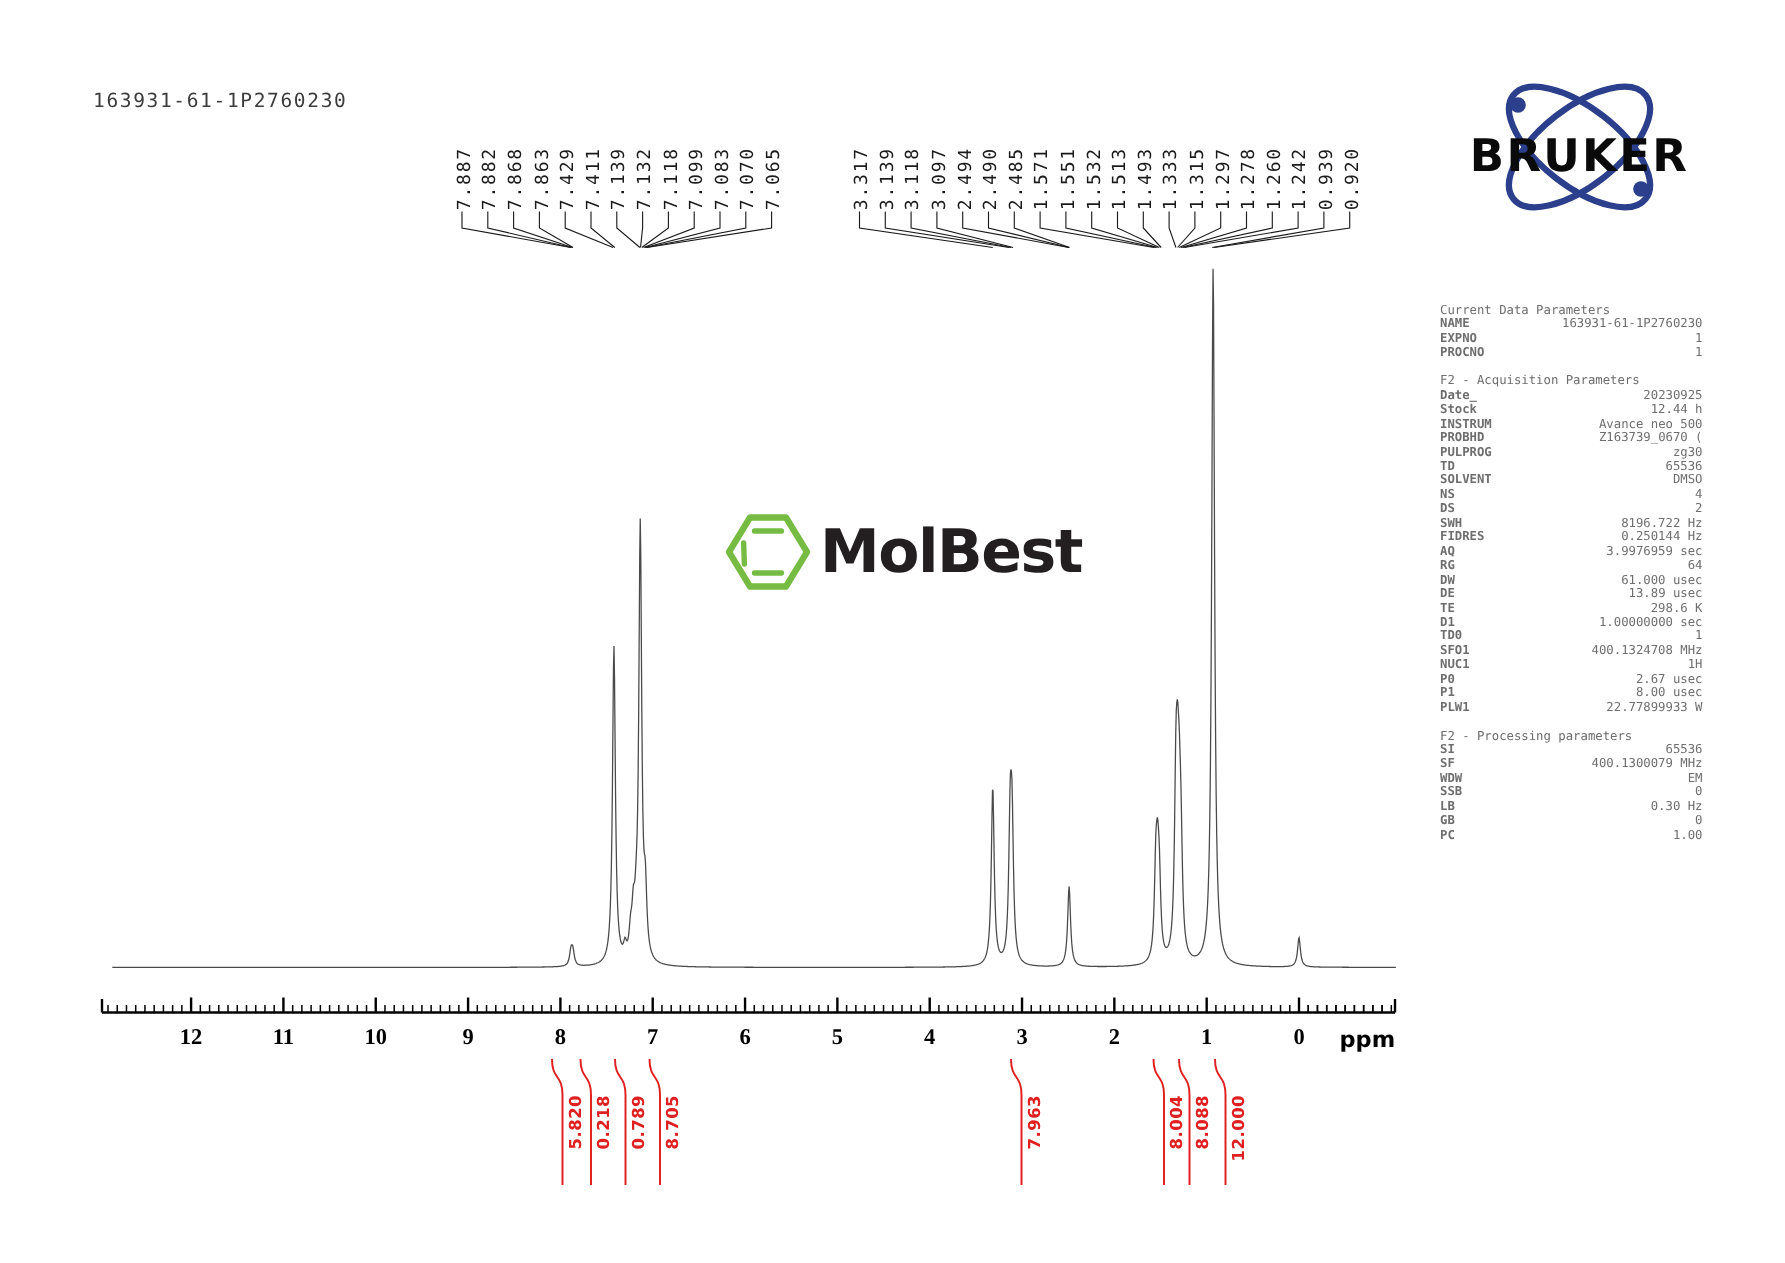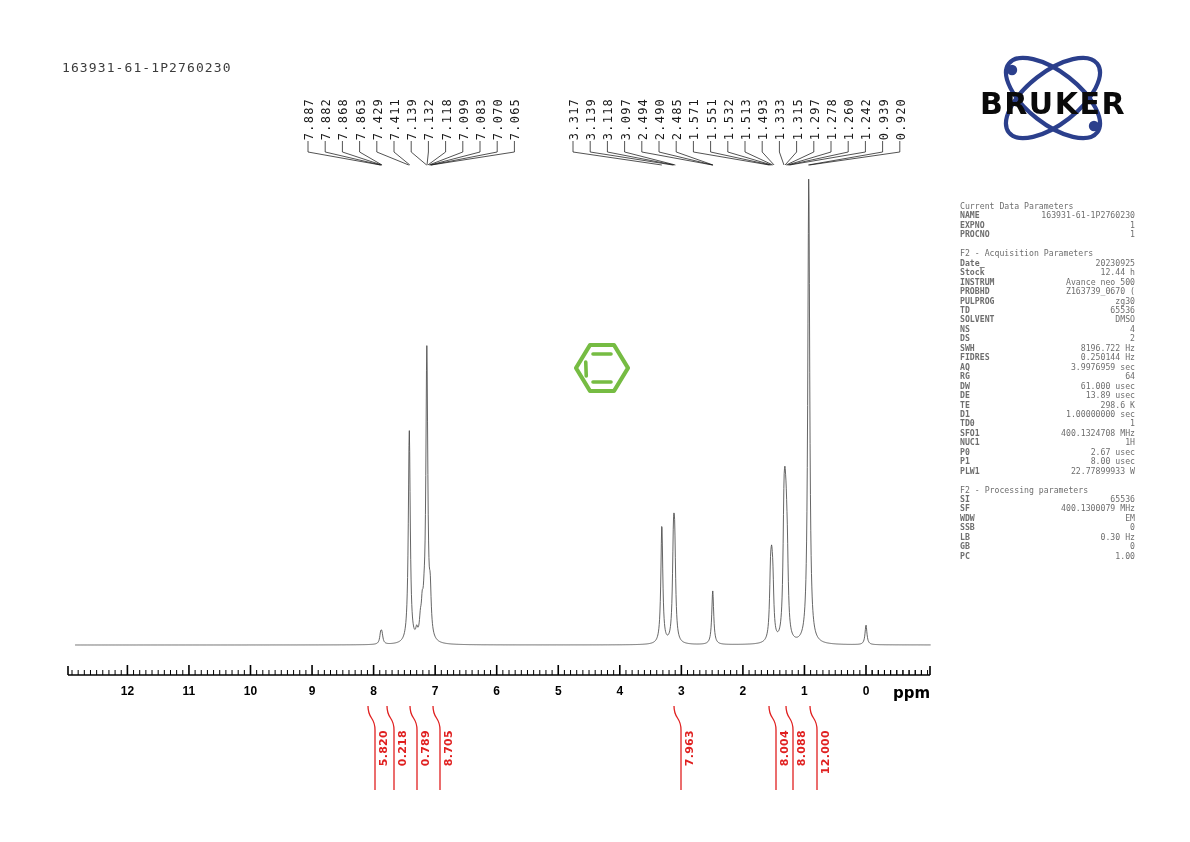--- a/index.html
+++ b/index.html
@@ -34,21 +34,21 @@
   #wm-row{display:flex;align-items:center;justify-content:center;gap:6px;}
   #wm-word{font-family:"DejaVu Sans",sans-serif;font-weight:bold;font-size:40px;
      color:#231f20;letter-spacing:-1px;line-height:1;}
   #wm-tagline{margin-top:16px;font-family:"DejaVu Sans",sans-serif;font-size:11.5px;
      color:#8d8d8d;white-space:nowrap;}
 
   
   #spectrum-area{left:0;top:0;width:1190px;height:842px;pointer-events:none;}
 
   
-  .axis-label{font-family:Liberation Sans, sans-serif;font-weight:bold;font-size:12px;
+  .axis-label{font-family:Liberation Serif, serif;font-weight:bold;font-size:15px;
      color:#000;position:absolute;top:684px;transform:translateX(-50%);}
   #ppm-unit{font-family:"DejaVu Sans",sans-serif;font-weight:bold;font-size:15px;
      color:#000;position:absolute;top:684px;left:893px;}
 
   
   .integ-val{position:absolute;font-family:"DejaVu Sans",sans-serif;font-weight:bold;
      font-size:11px;color:#e02020;writing-mode:vertical-rl;transform:rotate(180deg);
      letter-spacing:0.3px;white-space:nowrap;}
 </style>
 </head>
@@ -320,20 +320,21 @@
 </div>
 
 <div class="abs" id="watermark">
   <div id="wm-row">
     <svg width="58" height="52" viewBox="0 0 58 52">
       <polygon points="17,3 41,3 55,26 41,49 17,49 3,26" fill="none" stroke="#76bc43" stroke-width="4.2" stroke-linejoin="round"></polygon>
       <line x1="20" y1="12" x2="38" y2="12" stroke="#76bc43" stroke-width="3.6" stroke-linecap="round"></line>
       <line x1="13" y1="20" x2="13" y2="34" stroke="#76bc43" stroke-width="3.6" stroke-linecap="round" transform="rotate(-2 13 27)"></line>
       <line x1="20" y1="40" x2="38" y2="40" stroke="#76bc43" stroke-width="3.6" stroke-linecap="round"></line>
     </svg>
+    <span id="wm-word">MolBest</span>
   </div>
 </div>
 
 <svg class="abs" id="spectrum-area" width="1190" height="842" viewBox="0 0 1190 842">
     <path d="M 75.08 645 L 75.08 644.99 L 75.43 644.99 L 75.78 644.99 L 76.13 644.99 L 76.48 644.99 L 76.83 644.99 L 77.18 644.99 L 77.53 644.99 L 77.88 644.99 L 78.23 644.99 L 78.58 644.99 L 78.93 644.99 L 79.28 644.99 L 79.63 644.99 L 79.98 644.99 L 80.33 644.99 L 80.68 644.99 L 81.03 644.99 L 81.38 644.99 L 81.73 644.99 L 82.08 644.99 L 82.43 644.99 L 82.78 644.99 L 83.13 644.99 L 83.48 644.99 L 83.83 644.99 L 84.18 644.99 L 84.53 644.99 L 84.88 644.99 L 85.23 644.99 L 85.58 644.99 L 85.93 644.99 L 86.28 644.99 L 86.63 644.99 L 86.98 644.99 L 87.33 644.99 L 87.68 644.99 L 88.03 644.99 L 88.38 644.99 L 88.73 644.99 L 89.08 644.99 L 89.43 644.99 L 89.78 644.99 L 90.13 644.99 L 90.48 644.99 L 90.83 644.99 L 91.18 644.99 L 91.53 644.99 L 91.88 644.99 L 92.23 644.99 L 92.58 644.99 L 92.93 644.99 L 93.28 644.99 L 93.63 644.99 L 93.98 644.99 L 94.33 644.99 L 94.68 644.99 L 95.03 644.99 L 95.38 644.99 L 95.73 644.99 L 96.08 644.99 L 96.43 644.99 L 96.78 644.99 L 97.13 644.99 L 97.48 644.99 L 97.83 644.99 L 98.18 644.99 L 98.53 644.99 L 98.88 644.99 L 99.23 644.99 L 99.58 644.99 L 99.93 644.99 L 100.28 644.99 L 100.63 644.99 L 100.98 644.99 L 101.33 644.99 L 101.68 644.99 L 102.03 644.99 L 102.38 644.99 L 102.73 644.99 L 103.08 644.99 L 103.43 644.99 L 103.78 644.99 L 104.13 644.99 L 104.48 644.99 L 104.83 644.99 L 105.18 644.99 L 105.53 644.99 L 105.88 644.99 L 106.23 644.99 L 106.58 644.99 L 106.93 644.99 L 107.28 644.99 L 107.63 644.99 L 107.98 644.99 L 108.33 644.99 L 108.68 644.99 L 109.03 644.99 L 109.38 644.99 L 109.73 644.99 L 110.08 644.99 L 110.43 644.99 L 110.78 644.99 L 111.13 644.99 L 111.48 644.99 L 111.83 644.99 L 112.18 644.99 L 112.53 644.99 L 112.88 644.99 L 113.23 644.99 L 113.58 644.99 L 113.93 644.99 L 114.28 644.99 L 114.63 644.99 L 114.98 644.99 L 115.33 644.99 L 115.68 644.99 L 116.03 644.99 L 116.38 644.99 L 116.73 644.99 L 117.08 644.99 L 117.43 644.99 L 117.78 644.99 L 118.13 644.99 L 118.48 644.99 L 118.83 644.99 L 119.18 644.99 L 119.53 644.99 L 119.88 644.99 L 120.23 644.99 L 120.58 644.99 L 120.93 644.99 L 121.28 644.99 L 121.63 644.99 L 121.98 644.99 L 122.33 644.99 L 122.68 644.99 L 123.03 644.99 L 123.38 644.99 L 123.73 644.99 L 124.08 644.99 L 124.43 644.99 L 124.78 644.99 L 125.13 644.99 L 125.48 644.99 L 125.83 644.99 L 126.18 644.99 L 126.53 644.99 L 126.88 644.99 L 127.23 644.99 L 127.58 644.99 L 127.93 644.99 L 128.28 644.99 L 128.63 644.99 L 128.98 644.99 L 129.33 644.99 L 129.68 644.99 L 130.03 644.99 L 130.38 644.99 L 130.73 644.99 L 131.08 644.99 L 131.43 644.99 L 131.78 644.99 L 132.13 644.99 L 132.48 644.99 L 132.83 644.99 L 133.18 644.99 L 133.53 644.99 L 133.88 644.99 L 134.23 644.99 L 134.58 644.99 L 134.93 644.99 L 135.28 644.99 L 135.63 644.99 L 135.98 644.99 L 136.33 644.99 L 136.68 644.99 L 137.03 644.99 L 137.38 644.99 L 137.73 644.99 L 138.08 644.99 L 138.43 644.98 L 138.78 644.98 L 139.13 644.98 L 139.48 644.98 L 139.83 644.98 L 140.18 644.98 L 140.53 644.98 L 140.88 644.98 L 141.23 644.98 L 141.58 644.98 L 141.93 644.98 L 142.28 644.98 L 142.63 644.98 L 142.98 644.98 L 143.33 644.98 L 143.68 644.98 L 144.03 644.98 L 144.38 644.98 L 144.73 644.98 L 145.08 644.98 L 145.43 644.98 L 145.78 644.98 L 146.13 644.98 L 146.48 644.98 L 146.83 644.98 L 147.18 644.98 L 147.53 644.98 L 147.88 644.98 L 148.23 644.98 L 148.58 644.98 L 148.93 644.98 L 149.28 644.98 L 149.63 644.98 L 149.98 644.98 L 150.33 644.98 L 150.68 644.98 L 151.03 644.98 L 151.38 644.98 L 151.73 644.98 L 152.08 644.98 L 152.43 644.98 L 152.78 644.98 L 153.13 644.98 L 153.48 644.98 L 153.83 644.98 L 154.18 644.98 L 154.53 644.98 L 154.88 644.98 L 155.23 644.98 L 155.58 644.98 L 155.93 644.98 L 156.28 644.98 L 156.63 644.98 L 156.98 644.98 L 157.33 644.98 L 157.68 644.98 L 158.03 644.98 L 158.38 644.98 L 158.73 644.98 L 159.08 644.98 L 159.43 644.98 L 159.78 644.98 L 160.13 644.98 L 160.48 644.98 L 160.83 644.98 L 161.18 644.98 L 161.53 644.98 L 161.88 644.98 L 162.23 644.98 L 162.58 644.98 L 162.93 644.98 L 163.28 644.98 L 163.63 644.98 L 163.98 644.98 L 164.33 644.98 L 164.68 644.98 L 165.03 644.98 L 165.38 644.98 L 165.73 644.98 L 166.08 644.98 L 166.43 644.98 L 166.78 644.98 L 167.13 644.98 L 167.48 644.98 L 167.83 644.98 L 168.18 644.98 L 168.53 644.98 L 168.88 644.98 L 169.23 644.98 L 169.58 644.98 L 169.93 644.98 L 170.28 644.98 L 170.63 644.98 L 170.98 644.98 L 171.33 644.98 L 171.68 644.98 L 172.03 644.98 L 172.38 644.98 L 172.73 644.98 L 173.08 644.98 L 173.43 644.98 L 173.78 644.98 L 174.13 644.98 L 174.48 644.98 L 174.83 644.98 L 175.18 644.98 L 175.53 644.98 L 175.88 644.98 L 176.23 644.98 L 176.58 644.98 L 176.93 644.98 L 177.28 644.98 L 177.63 644.98 L 177.98 644.98 L 178.33 644.98 L 178.68 644.98 L 179.03 644.98 L 179.38 644.98 L 179.73 644.98 L 180.08 644.98 L 180.43 644.98 L 180.78 644.98 L 181.13 644.98 L 181.48 644.98 L 181.83 644.98 L 182.18 644.98 L 182.53 644.98 L 182.88 644.98 L 183.23 644.98 L 183.58 644.98 L 183.93 644.98 L 184.28 644.98 L 184.63 644.98 L 184.98 644.98 L 185.33 644.98 L 185.68 644.98 L 186.03 644.98 L 186.38 644.98 L 186.73 644.98 L 187.08 644.98 L 187.43 644.98 L 187.78 644.98 L 188.13 644.98 L 188.48 644.98 L 188.83 644.98 L 189.18 644.98 L 189.53 644.98 L 189.88 644.98 L 190.23 644.98 L 190.58 644.98 L 190.93 644.98 L 191.28 644.98 L 191.63 644.98 L 191.98 644.98 L 192.33 644.98 L 192.68 644.98 L 193.03 644.98 L 193.38 644.98 L 193.73 644.98 L 194.08 644.98 L 194.43 644.98 L 194.78 644.98 L 195.13 644.98 L 195.48 644.98 L 195.83 644.98 L 196.18 644.98 L 196.53 644.98 L 196.88 644.98 L 197.23 644.98 L 197.58 644.98 L 197.93 644.98 L 198.28 644.98 L 198.63 644.98 L 198.98 644.98 L 199.33 644.98 L 199.68 644.98 L 200.03 644.98 L 200.38 644.98 L 200.73 644.98 L 201.08 644.98 L 201.43 644.98 L 201.78 644.98 L 202.13 644.98 L 202.48 644.98 L 202.83 644.98 L 203.18 644.98 L 203.53 644.98 L 203.88 644.98 L 204.23 644.98 L 204.58 644.98 L 204.93 644.98 L 205.28 644.98 L 205.63 644.98 L 205.98 644.98 L 206.33 644.98 L 206.68 644.98 L 207.03 644.98 L 207.38 644.98 L 207.73 644.98 L 208.08 644.98 L 208.43 644.98 L 208.78 644.98 L 209.13 644.98 L 209.48 644.98 L 209.83 644.98 L 210.18 644.98 L 210.53 644.98 L 210.88 644.97 L 211.23 644.97 L 211.58 644.97 L 211.93 644.97 L 212.28 644.97 L 212.63 644.97 L 212.98 644.97 L 213.33 644.97 L 213.68 644.97 L 214.03 644.97 L 214.38 644.97 L 214.73 644.97 L 215.08 644.97 L 215.43 644.97 L 215.78 644.97 L 216.13 644.97 L 216.48 644.97 L 216.83 644.97 L 217.18 644.97 L 217.53 644.97 L 217.88 644.97 L 218.23 644.97 L 218.58 644.97 L 218.93 644.97 L 219.28 644.97 L 219.63 644.97 L 219.98 644.97 L 220.33 644.97 L 220.68 644.97 L 221.03 644.97 L 221.38 644.97 L 221.73 644.97 L 222.08 644.97 L 222.43 644.97 L 222.78 644.97 L 223.13 644.97 L 223.48 644.97 L 223.83 644.97 L 224.18 644.97 L 224.53 644.97 L 224.88 644.97 L 225.23 644.97 L 225.58 644.97 L 225.93 644.97 L 226.28 644.97 L 226.63 644.97 L 226.98 644.97 L 227.33 644.97 L 227.68 644.97 L 228.03 644.97 L 228.38 644.97 L 228.73 644.97 L 229.08 644.97 L 229.43 644.97 L 229.78 644.97 L 230.13 644.97 L 230.48 644.97 L 230.83 644.97 L 231.18 644.97 L 231.53 644.97 L 231.88 644.97 L 232.23 644.97 L 232.58 644.97 L 232.93 644.97 L 233.28 644.97 L 233.63 644.97 L 233.98 644.97 L 234.33 644.97 L 234.68 644.97 L 235.03 644.97 L 235.38 644.97 L 235.73 644.97 L 236.08 644.97 L 236.43 644.97 L 236.78 644.97 L 237.13 644.97 L 237.48 644.97 L 237.83 644.97 L 238.18 644.97 L 238.53 644.97 L 238.88 644.97 L 239.23 644.97 L 239.58 644.97 L 239.93 644.97 L 240.28 644.97 L 240.63 644.97 L 240.98 644.97 L 241.33 644.97 L 241.68 644.97 L 242.03 644.97 L 242.38 644.97 L 242.73 644.97 L 243.08 644.97 L 243.43 644.97 L 243.78 644.97 L 244.13 644.97 L 244.48 644.97 L 244.83 644.97 L 245.18 644.97 L 245.53 644.97 L 245.88 644.97 L 246.23 644.97 L 246.58 644.97 L 246.93 644.97 L 247.28 644.96 L 247.63 644.96 L 247.98 644.96 L 248.33 644.96 L 248.68 644.96 L 249.03 644.96 L 249.38 644.96 L 249.73 644.96 L 250.08 644.96 L 250.43 644.96 L 250.78 644.96 L 251.13 644.96 L 251.48 644.96 L 251.83 644.96 L 252.18 644.96 L 252.53 644.96 L 252.88 644.96 L 253.23 644.96 L 253.58 644.96 L 253.93 644.96 L 254.28 644.96 L 254.63 644.96 L 254.98 644.96 L 255.33 644.96 L 255.68 644.96 L 256.03 644.96 L 256.38 644.96 L 256.73 644.96 L 257.08 644.96 L 257.43 644.96 L 257.78 644.96 L 258.13 644.96 L 258.48 644.96 L 258.83 644.96 L 259.18 644.96 L 259.53 644.96 L 259.88 644.96 L 260.23 644.96 L 260.58 644.96 L 260.93 644.96 L 261.28 644.96 L 261.63 644.96 L 261.98 644.96 L 262.33 644.96 L 262.68 644.96 L 263.03 644.96 L 263.38 644.96 L 263.73 644.96 L 264.08 644.96 L 264.43 644.96 L 264.78 644.96 L 265.13 644.96 L 265.48 644.96 L 265.83 644.96 L 266.18 644.96 L 266.53 644.96 L 266.88 644.96 L 267.23 644.96 L 267.58 644.96 L 267.93 644.96 L 268.28 644.96 L 268.63 644.96 L 268.98 644.96 L 269.33 644.96 L 269.68 644.95 L 270.03 644.95 L 270.38 644.95 L 270.73 644.95 L 271.08 644.95 L 271.43 644.95 L 271.78 644.95 L 272.13 644.95 L 272.48 644.95 L 272.83 644.95 L 273.18 644.95 L 273.53 644.95 L 273.88 644.95 L 274.23 644.95 L 274.58 644.95 L 274.93 644.95 L 275.28 644.95 L 275.63 644.95 L 275.98 644.95 L 276.33 644.95 L 276.68 644.95 L 277.03 644.95 L 277.38 644.95 L 277.73 644.95 L 278.08 644.95 L 278.43 644.95 L 278.78 644.95 L 279.13 644.95 L 279.48 644.95 L 279.83 644.95 L 280.18 644.95 L 280.53 644.95 L 280.88 644.95 L 281.23 644.95 L 281.58 644.95 L 281.93 644.95 L 282.28 644.95 L 282.63 644.95 L 282.98 644.95 L 283.33 644.95 L 283.68 644.95 L 284.03 644.95 L 284.38 644.95 L 284.73 644.95 L 285.08 644.95 L 285.43 644.94 L 285.78 644.94 L 286.13 644.94 L 286.48 644.94 L 286.83 644.94 L 287.18 644.94 L 287.53 644.94 L 287.88 644.94 L 288.23 644.94 L 288.58 644.94 L 288.93 644.94 L 289.28 644.94 L 289.63 644.94 L 289.98 644.94 L 290.33 644.94 L 290.68 644.94 L 291.03 644.94 L 291.38 644.94 L 291.73 644.94 L 292.08 644.94 L 292.43 644.94 L 292.78 644.94 L 293.13 644.94 L 293.48 644.94 L 293.83 644.94 L 294.18 644.94 L 294.53 644.94 L 294.88 644.94 L 295.23 644.94 L 295.58 644.94 L 295.93 644.94 L 296.28 644.94 L 296.63 644.94 L 296.98 644.93 L 297.33 644.93 L 297.68 644.93 L 298.03 644.93 L 298.38 644.93 L 298.73 644.93 L 299.08 644.93 L 299.43 644.93 L 299.78 644.93 L 300.13 644.93 L 300.48 644.93 L 300.83 644.93 L 301.18 644.93 L 301.53 644.93 L 301.88 644.93 L 302.23 644.93 L 302.58 644.93 L 302.93 644.93 L 303.28 644.93 L 303.63 644.93 L 303.98 644.93 L 304.33 644.93 L 304.68 644.93 L 305.03 644.93 L 305.38 644.93 L 305.73 644.92 L 306.08 644.92 L 306.43 644.92 L 306.78 644.92 L 307.13 644.92 L 307.48 644.92 L 307.83 644.92 L 308.18 644.92 L 308.53 644.92 L 308.88 644.92 L 309.23 644.92 L 309.58 644.92 L 309.93 644.92 L 310.28 644.92 L 310.63 644.92 L 310.98 644.92 L 311.33 644.92 L 311.68 644.92 L 312.03 644.92 L 312.38 644.92 L 312.73 644.92 L 313.08 644.91 L 313.43 644.91 L 313.78 644.91 L 314.13 644.91 L 314.48 644.91 L 314.83 644.91 L 315.18 644.91 L 315.53 644.91 L 315.88 644.91 L 316.23 644.91 L 316.58 644.91 L 316.93 644.91 L 317.28 644.91 L 317.63 644.91 L 317.98 644.91 L 318.33 644.91 L 318.68 644.91 L 319.03 644.90 L 319.38 644.90 L 319.73 644.90 L 320.08 644.90 L 320.43 644.90 L 320.78 644.90 L 321.13 644.90 L 321.48 644.90 L 321.83 644.90 L 322.18 644.90 L 322.53 644.90 L 322.88 644.90 L 323.23 644.90 L 323.58 644.90 L 323.93 644.89 L 324.28 644.89 L 324.63 644.89 L 324.98 644.89 L 325.33 644.89 L 325.68 644.89 L 326.03 644.89 L 326.38 644.89 L 326.73 644.89 L 327.08 644.89 L 327.43 644.89 L 327.78 644.89 L 328.13 644.88 L 328.48 644.88 L 328.83 644.88 L 329.18 644.88 L 329.53 644.88 L 329.88 644.88 L 330.23 644.88 L 330.58 644.88 L 330.93 644.88 L 331.28 644.88 L 331.63 644.88 L 331.98 644.87 L 332.33 644.87 L 332.68 644.87 L 333.03 644.87 L 333.38 644.87 L 333.73 644.87 L 334.08 644.87 L 334.43 644.87 L 334.78 644.87 L 335.13 644.86 L 335.48 644.86 L 335.83 644.86 L 336.18 644.86 L 336.53 644.86 L 336.88 644.86 L 337.23 644.86 L 337.58 644.86 L 337.93 644.85 L 338.28 644.85 L 338.63 644.85 L 338.98 644.85 L 339.33 644.85 L 339.68 644.85 L 340.03 644.85 L 340.38 644.84 L 340.73 644.84 L 341.08 644.84 L 341.43 644.84 L 341.78 644.84 L 342.13 644.84 L 342.48 644.84 L 342.83 644.83 L 343.18 644.83 L 343.53 644.83 L 343.88 644.83 L 344.23 644.83 L 344.58 644.83 L 344.93 644.82 L 345.28 644.82 L 345.63 644.82 L 345.98 644.82 L 346.33 644.82 L 346.68 644.81 L 347.03 644.81 L 347.38 644.81 L 347.73 644.81 L 348.08 644.81 L 348.43 644.80 L 348.78 644.80 L 349.13 644.80 L 349.48 644.80 L 349.83 644.80 L 350.18 644.79 L 350.53 644.79 L 350.88 644.79 L 351.23 644.79 L 351.58 644.78 L 351.93 644.78 L 352.28 644.78 L 352.63 644.77 L 352.98 644.77 L 353.33 644.77 L 353.68 644.77 L 354.03 644.76 L 354.38 644.76 L 354.73 644.76 L 355.08 644.75 L 355.43 644.75 L 355.78 644.75 L 356.13 644.74 L 356.48 644.74 L 356.83 644.74 L 357.18 644.73 L 357.53 644.73 L 357.88 644.73 L 358.23 644.72 L 358.58 644.72 L 358.93 644.71 L 359.28 644.71 L 359.63 644.70 L 359.98 644.70 L 360.33 644.69 L 360.68 644.69 L 361.03 644.68 L 361.38 644.68 L 361.73 644.67 L 362.08 644.67 L 362.43 644.66 L 362.78 644.66 L 363.13 644.65 L 363.48 644.64 L 363.83 644.64 L 364.18 644.63 L 364.53 644.62 L 364.88 644.61 L 365.23 644.61 L 365.58 644.60 L 365.93 644.59 L 366.28 644.58 L 366.63 644.57 L 366.98 644.56 L 367.33 644.55 L 367.68 644.54 L 368.03 644.53 L 368.38 644.52 L 368.73 644.50 L 369.08 644.49 L 369.43 644.47 L 369.78 644.46 L 370.13 644.44 L 370.48 644.42 L 370.83 644.40 L 371.18 644.38 L 371.53 644.36 L 371.88 644.33 L 372.23 644.30 L 372.58 644.27 L 372.93 644.24 L 373.28 644.20 L 373.63 644.16 L 373.98 644.11 L 374.33 644.06 L 374.68 643.99 L 375.03 643.92 L 375.38 643.84 L 375.73 643.74 L 376.08 643.62 L 376.43 643.48 L 376.78 643.31 L 377.13 643.10 L 377.48 642.83 L 377.83 642.48 L 378.18 642.02 L 378.53 641.40 L 378.88 640.55 L 379.23 639.36 L 379.58 637.70 L 379.93 635.48 L 380.28 632.94 L 380.63 630.88 L 380.98 629.99 L 381.33 629.85 L 381.68 630.06 L 382.03 631.19 L 382.38 633.42 L 382.73 635.91 L 383.08 637.98 L 383.43 639.50 L 383.78 640.58 L 384.13 641.34 L 384.48 641.89 L 384.83 642.29 L 385.18 642.59 L 385.53 642.82 L 385.88 642.99 L 386.23 643.13 L 386.58 643.23 L 386.93 643.31 L 387.28 643.38 L 387.63 643.42 L 387.98 643.46 L 388.33 643.48 L 388.68 643.50 L 389.03 643.51 L 389.38 643.51 L 389.73 643.51 L 390.08 643.50 L 390.43 643.49 L 390.78 643.47 L 391.13 643.45 L 391.48 643.43 L 391.83 643.40 L 392.18 643.36 L 392.53 643.33 L 392.88 643.29 L 393.23 643.24 L 393.58 643.19 L 393.93 643.14 L 394.28 643.08 L 394.63 643.01 L 394.98 642.94 L 395.33 642.87 L 395.68 642.79 L 396.03 642.70 L 396.38 642.60 L 396.73 642.50 L 397.08 642.39 L 397.43 642.27 L 397.78 642.13 L 398.13 641.99 L 398.48 641.83 L 398.83 641.65 L 399.18 641.46 L 399.53 641.25 L 399.88 641.01 L 400.23 640.75 L 400.58 640.46 L 400.93 640.13 L 401.28 639.77 L 401.63 639.35 L 401.98 638.88 L 402.33 638.34 L 402.68 637.72 L 403.03 636.99 L 403.38 636.15 L 403.73 635.15 L 404.08 633.97 L 404.43 632.54 L 404.78 630.80 L 405.13 628.66 L 405.48 625.97 L 405.83 622.54 L 406.18 618.09 L 406.53 612.20 L 406.88 604.21 L 407.23 593.14 L 407.58 577.49 L 407.93 555.15 L 408.28 523.89 L 408.63 484.04 L 408.98 445.48 L 409.33 430.61 L 409.68 451.59 L 410.03 491.66 L 410.38 530.02 L 410.73 559.24 L 411.08 579.90 L 411.43 594.30 L 411.78 604.44 L 412.13 611.70 L 412.48 616.99 L 412.83 620.90 L 413.18 623.81 L 413.53 625.97 L 413.88 627.54 L 414.23 628.62 L 414.58 629.27 L 414.93 629.48 L 415.28 629.22 L 415.63 628.42 L 415.98 627.09 L 416.33 625.59 L 416.68 624.76 L 417.03 625.17 L 417.38 626.24 L 417.73 627.07 L 418.08 627.23 L 418.43 626.64 L 418.78 625.24 L 419.13 622.89 L 419.48 619.47 L 419.83 615.10 L 420.18 610.69 L 420.53 607.63 L 420.88 605.76 L 421.23 603.20 L 421.58 598.78 L 421.93 593.42 L 422.28 589.76 L 422.63 588.91 L 422.98 588.41 L 423.33 585.63 L 423.68 580.08 L 424.03 573.17 L 424.38 565.87 L 424.73 556.09 L 425.08 540.10 L 425.43 514.32 L 425.78 475.65 L 426.13 423.98 L 426.48 370.84 L 426.83 345.61 L 427.18 369.02 L 427.53 421.92 L 427.88 474.41 L 428.23 514.17 L 428.58 540.95 L 428.93 557.46 L 429.28 566.13 L 429.63 569.28 L 429.98 570.61 L 430.33 575.28 L 430.68 585.00 L 431.03 596.35 L 431.38 606.16 L 431.73 613.66 L 432.08 619.22 L 432.43 623.37 L 432.78 626.54 L 433.13 629.01 L 433.48 630.97 L 433.83 632.57 L 434.18 633.88 L 434.53 634.98 L 434.88 635.92 L 435.23 636.71 L 435.58 637.40 L 435.93 638.01 L 436.28 638.53 L 436.63 639.00 L 436.98 639.41 L 437.33 639.79 L 437.68 640.12 L 438.03 640.42 L 438.38 640.69 L 438.73 640.94 L 439.08 641.16 L 439.43 641.37 L 439.78 641.56 L 440.13 641.73 L 440.48 641.89 L 440.83 642.04 L 441.18 642.17 L 441.53 642.30 L 441.88 642.42 L 442.23 642.53 L 442.58 642.63 L 442.93 642.73 L 443.28 642.82 L 443.63 642.91 L 443.98 642.99 L 444.33 643.06 L 444.68 643.13 L 445.03 643.20 L 445.38 643.26 L 445.73 643.32 L 446.08 643.38 L 446.43 643.43 L 446.78 643.48 L 447.13 643.53 L 447.48 643.57 L 447.83 643.62 L 448.18 643.66 L 448.53 643.70 L 448.88 643.74 L 449.23 643.77 L 449.58 643.81 L 449.93 643.84 L 450.28 643.87 L 450.63 643.90 L 450.98 643.93 L 451.33 643.96 L 451.68 643.99 L 452.03 644.01 L 452.38 644.04 L 452.73 644.06 L 453.08 644.08 L 453.43 644.10 L 453.78 644.12 L 454.13 644.14 L 454.48 644.16 L 454.83 644.18 L 455.18 644.20 L 455.53 644.22 L 455.88 644.24 L 456.23 644.25 L 456.58 644.27 L 456.93 644.28 L 457.28 644.30 L 457.63 644.31 L 457.98 644.33 L 458.33 644.34 L 458.68 644.35 L 459.03 644.36 L 459.38 644.38 L 459.73 644.39 L 460.08 644.40 L 460.43 644.41 L 460.78 644.42 L 461.13 644.43 L 461.48 644.44 L 461.83 644.45 L 462.18 644.46 L 462.53 644.47 L 462.88 644.48 L 463.23 644.49 L 463.58 644.50 L 463.93 644.51 L 464.28 644.51 L 464.63 644.52 L 464.98 644.53 L 465.33 644.54 L 465.68 644.54 L 466.03 644.55 L 466.38 644.56 L 466.73 644.57 L 467.08 644.57 L 467.43 644.58 L 467.78 644.58 L 468.13 644.59 L 468.48 644.60 L 468.83 644.60 L 469.18 644.61 L 469.53 644.61 L 469.88 644.62 L 470.23 644.62 L 470.58 644.63 L 470.93 644.63 L 471.28 644.64 L 471.63 644.64 L 471.98 644.65 L 472.33 644.65 L 472.68 644.66 L 473.03 644.66 L 473.38 644.67 L 473.73 644.67 L 474.08 644.68 L 474.43 644.68 L 474.78 644.68 L 475.13 644.69 L 475.48 644.69 L 475.83 644.69 L 476.18 644.70 L 476.53 644.70 L 476.88 644.71 L 477.23 644.71 L 477.58 644.71 L 477.93 644.72 L 478.28 644.72 L 478.63 644.72 L 478.98 644.73 L 479.33 644.73 L 479.68 644.73 L 480.03 644.73 L 480.38 644.74 L 480.73 644.74 L 481.08 644.74 L 481.43 644.75 L 481.78 644.75 L 482.13 644.75 L 482.48 644.75 L 482.83 644.76 L 483.18 644.76 L 483.53 644.76 L 483.88 644.76 L 484.23 644.77 L 484.58 644.77 L 484.93 644.77 L 485.28 644.77 L 485.63 644.77 L 485.98 644.78 L 486.33 644.78 L 486.68 644.78 L 487.03 644.78 L 487.38 644.78 L 487.73 644.79 L 488.08 644.79 L 488.43 644.79 L 488.78 644.79 L 489.13 644.79 L 489.48 644.80 L 489.83 644.80 L 490.18 644.80 L 490.53 644.80 L 490.88 644.80 L 491.23 644.80 L 491.58 644.81 L 491.93 644.81 L 492.28 644.81 L 492.63 644.81 L 492.98 644.81 L 493.33 644.81 L 493.68 644.82 L 494.03 644.82 L 494.38 644.82 L 494.73 644.82 L 495.08 644.82 L 495.43 644.82 L 495.78 644.82 L 496.13 644.82 L 496.48 644.83 L 496.83 644.83 L 497.18 644.83 L 497.53 644.83 L 497.88 644.83 L 498.23 644.83 L 498.58 644.83 L 498.93 644.83 L 499.28 644.84 L 499.63 644.84 L 499.98 644.84 L 500.33 644.84 L 500.68 644.84 L 501.03 644.84 L 501.38 644.84 L 501.73 644.84 L 502.08 644.84 L 502.43 644.85 L 502.78 644.85 L 503.13 644.85 L 503.48 644.85 L 503.83 644.85 L 504.18 644.85 L 504.53 644.85 L 504.88 644.85 L 505.23 644.85 L 505.58 644.85 L 505.93 644.85 L 506.28 644.86 L 506.63 644.86 L 506.98 644.86 L 507.33 644.86 L 507.68 644.86 L 508.03 644.86 L 508.38 644.86 L 508.73 644.86 L 509.08 644.86 L 509.43 644.86 L 509.78 644.86 L 510.13 644.86 L 510.48 644.86 L 510.83 644.87 L 511.18 644.87 L 511.53 644.87 L 511.88 644.87 L 512.23 644.87 L 512.58 644.87 L 512.93 644.87 L 513.28 644.87 L 513.63 644.87 L 513.98 644.87 L 514.33 644.87 L 514.68 644.87 L 515.03 644.87 L 515.38 644.87 L 515.73 644.87 L 516.08 644.87 L 516.43 644.88 L 516.78 644.88 L 517.13 644.88 L 517.48 644.88 L 517.83 644.88 L 518.18 644.88 L 518.53 644.88 L 518.88 644.88 L 519.23 644.88 L 519.58 644.88 L 519.93 644.88 L 520.28 644.88 L 520.63 644.88 L 520.98 644.88 L 521.33 644.88 L 521.68 644.88 L 522.03 644.88 L 522.38 644.88 L 522.73 644.88 L 523.08 644.88 L 523.43 644.88 L 523.78 644.89 L 524.13 644.89 L 524.48 644.89 L 524.83 644.89 L 525.18 644.89 L 525.53 644.89 L 525.88 644.89 L 526.23 644.89 L 526.58 644.89 L 526.93 644.89 L 527.28 644.89 L 527.63 644.89 L 527.98 644.89 L 528.33 644.89 L 528.68 644.89 L 529.03 644.89 L 529.38 644.89 L 529.73 644.89 L 530.08 644.89 L 530.43 644.89 L 530.78 644.89 L 531.13 644.89 L 531.48 644.89 L 531.83 644.89 L 532.18 644.89 L 532.53 644.89 L 532.88 644.89 L 533.23 644.89 L 533.58 644.89 L 533.93 644.89 L 534.28 644.89 L 534.63 644.89 L 534.98 644.89 L 535.33 644.90 L 535.68 644.90 L 536.03 644.90 L 536.38 644.90 L 536.73 644.90 L 537.08 644.90 L 537.43 644.90 L 537.78 644.90 L 538.13 644.90 L 538.48 644.90 L 538.83 644.90 L 539.18 644.90 L 539.53 644.90 L 539.88 644.90 L 540.23 644.90 L 540.58 644.90 L 540.93 644.90 L 541.28 644.90 L 541.63 644.90 L 541.98 644.90 L 542.33 644.90 L 542.68 644.90 L 543.03 644.90 L 543.38 644.90 L 543.73 644.90 L 544.08 644.90 L 544.43 644.90 L 544.78 644.90 L 545.13 644.90 L 545.48 644.90 L 545.83 644.90 L 546.18 644.90 L 546.53 644.90 L 546.88 644.90 L 547.23 644.90 L 547.58 644.90 L 547.93 644.90 L 548.28 644.90 L 548.63 644.90 L 548.98 644.90 L 549.33 644.90 L 549.68 644.90 L 550.03 644.90 L 550.38 644.90 L 550.73 644.90 L 551.08 644.90 L 551.43 644.90 L 551.78 644.90 L 552.13 644.90 L 552.48 644.90 L 552.83 644.90 L 553.18 644.90 L 553.53 644.90 L 553.88 644.90 L 554.23 644.90 L 554.58 644.90 L 554.93 644.90 L 555.28 644.90 L 555.63 644.90 L 555.98 644.90 L 556.33 644.90 L 556.68 644.90 L 557.03 644.90 L 557.38 644.90 L 557.73 644.90 L 558.08 644.90 L 558.43 644.90 L 558.78 644.90 L 559.13 644.90 L 559.48 644.90 L 559.83 644.90 L 560.18 644.90 L 560.53 644.90 L 560.88 644.90 L 561.23 644.90 L 561.58 644.90 L 561.93 644.90 L 562.28 644.90 L 562.63 644.90 L 562.98 644.90 L 563.33 644.90 L 563.68 644.90 L 564.03 644.90 L 564.38 644.90 L 564.73 644.90 L 565.08 644.90 L 565.43 644.90 L 565.78 644.90 L 566.13 644.90 L 566.48 644.90 L 566.83 644.90 L 567.18 644.90 L 567.53 644.90 L 567.88 644.90 L 568.23 644.90 L 568.58 644.90 L 568.93 644.90 L 569.28 644.90 L 569.63 644.90 L 569.98 644.90 L 570.33 644.90 L 570.68 644.90 L 571.03 644.90 L 571.38 644.89 L 571.73 644.89 L 572.08 644.89 L 572.43 644.89 L 572.78 644.89 L 573.13 644.89 L 573.48 644.89 L 573.83 644.89 L 574.18 644.89 L 574.53 644.89 L 574.88 644.89 L 575.23 644.89 L 575.58 644.89 L 575.93 644.89 L 576.28 644.89 L 576.63 644.89 L 576.98 644.89 L 577.33 644.89 L 577.68 644.89 L 578.03 644.89 L 578.38 644.89 L 578.73 644.89 L 579.08 644.89 L 579.43 644.89 L 579.78 644.89 L 580.13 644.89 L 580.48 644.89 L 580.83 644.89 L 581.18 644.89 L 581.53 644.89 L 581.88 644.89 L 582.23 644.89 L 582.58 644.89 L 582.93 644.88 L 583.28 644.88 L 583.63 644.88 L 583.98 644.88 L 584.33 644.88 L 584.68 644.88 L 585.03 644.88 L 585.38 644.88 L 585.73 644.88 L 586.08 644.88 L 586.43 644.88 L 586.78 644.88 L 587.13 644.88 L 587.48 644.88 L 587.83 644.88 L 588.18 644.88 L 588.53 644.88 L 588.88 644.88 L 589.23 644.88 L 589.58 644.88 L 589.93 644.87 L 590.28 644.87 L 590.63 644.87 L 590.98 644.87 L 591.33 644.87 L 591.68 644.87 L 592.03 644.87 L 592.38 644.87 L 592.73 644.87 L 593.08 644.87 L 593.43 644.87 L 593.78 644.87 L 594.13 644.87 L 594.48 644.87 L 594.83 644.87 L 595.18 644.87 L 595.53 644.86 L 595.88 644.86 L 596.23 644.86 L 596.58 644.86 L 596.93 644.86 L 597.28 644.86 L 597.63 644.86 L 597.98 644.86 L 598.33 644.86 L 598.68 644.86 L 599.03 644.86 L 599.38 644.86 L 599.73 644.85 L 600.08 644.85 L 600.43 644.85 L 600.78 644.85 L 601.13 644.85 L 601.48 644.85 L 601.83 644.85 L 602.18 644.85 L 602.53 644.85 L 602.88 644.85 L 603.23 644.85 L 603.58 644.84 L 603.93 644.84 L 604.28 644.84 L 604.63 644.84 L 604.98 644.84 L 605.33 644.84 L 605.68 644.84 L 606.03 644.84 L 606.38 644.83 L 606.73 644.83 L 607.08 644.83 L 607.43 644.83 L 607.78 644.83 L 608.13 644.83 L 608.48 644.83 L 608.83 644.83 L 609.18 644.82 L 609.53 644.82 L 609.88 644.82 L 610.23 644.82 L 610.58 644.82 L 610.93 644.82 L 611.28 644.82 L 611.63 644.81 L 611.98 644.81 L 612.33 644.81 L 612.68 644.81 L 613.03 644.81 L 613.38 644.81 L 613.73 644.80 L 614.08 644.80 L 614.43 644.80 L 614.78 644.80 L 615.13 644.80 L 615.48 644.79 L 615.83 644.79 L 616.18 644.79 L 616.53 644.79 L 616.88 644.79 L 617.23 644.78 L 617.58 644.78 L 617.93 644.78 L 618.28 644.78 L 618.63 644.77 L 618.98 644.77 L 619.33 644.77 L 619.68 644.77 L 620.03 644.76 L 620.38 644.76 L 620.73 644.76 L 621.08 644.76 L 621.43 644.75 L 621.78 644.75 L 622.13 644.75 L 622.48 644.74 L 622.83 644.74 L 623.18 644.74 L 623.53 644.73 L 623.88 644.73 L 624.23 644.73 L 624.58 644.72 L 624.93 644.72 L 625.28 644.72 L 625.63 644.71 L 625.98 644.71 L 626.33 644.70 L 626.68 644.70 L 627.03 644.70 L 627.38 644.69 L 627.73 644.69 L 628.08 644.68 L 628.43 644.68 L 628.78 644.67 L 629.13 644.67 L 629.48 644.66 L 629.83 644.66 L 630.18 644.65 L 630.53 644.65 L 630.88 644.64 L 631.23 644.63 L 631.58 644.63 L 631.93 644.62 L 632.28 644.62 L 632.63 644.61 L 632.98 644.60 L 633.33 644.59 L 633.68 644.59 L 634.03 644.58 L 634.38 644.57 L 634.73 644.56 L 635.08 644.56 L 635.43 644.55 L 635.78 644.54 L 636.13 644.53 L 636.48 644.52 L 636.83 644.51 L 637.18 644.50 L 637.53 644.49 L 637.88 644.48 L 638.23 644.46 L 638.58 644.45 L 638.93 644.44 L 639.28 644.43 L 639.63 644.41 L 639.98 644.40 L 640.33 644.38 L 640.68 644.37 L 641.03 644.35 L 641.38 644.33 L 641.73 644.31 L 642.08 644.30 L 642.43 644.28 L 642.78 644.26 L 643.13 644.23 L 643.48 644.21 L 643.83 644.19 L 644.18 644.16 L 644.53 644.13 L 644.88 644.11 L 645.23 644.08 L 645.58 644.04 L 645.93 644.01 L 646.28 643.98 L 646.63 643.94 L 646.98 643.90 L 647.33 643.85 L 647.68 643.81 L 648.03 643.76 L 648.38 643.71 L 648.73 643.65 L 649.08 643.59 L 649.43 643.53 L 649.78 643.46 L 650.13 643.38 L 650.48 643.30 L 650.83 643.21 L 651.18 643.11 L 651.53 643.00 L 651.88 642.88 L 652.23 642.75 L 652.58 642.61 L 652.93 642.45 L 653.28 642.27 L 653.63 642.08 L 653.98 641.85 L 654.33 641.60 L 654.68 641.31 L 655.03 640.98 L 655.38 640.60 L 655.73 640.16 L 656.08 639.64 L 656.43 639.03 L 656.78 638.30 L 657.13 637.41 L 657.48 636.33 L 657.83 634.99 L 658.18 633.29 L 658.53 631.12 L 658.88 628.28 L 659.23 624.47 L 659.58 619.27 L 659.93 612.00 L 660.28 601.66 L 660.63 586.95 L 660.98 566.97 L 661.33 543.76 L 661.68 526.51 L 662.03 527.56 L 662.38 545.94 L 662.73 568.92 L 663.08 588.16 L 663.43 602.15 L 663.78 611.91 L 664.13 618.72 L 664.48 623.52 L 664.83 626.97 L 665.18 629.48 L 665.53 631.32 L 665.88 632.66 L 666.23 633.64 L 666.58 634.32 L 666.93 634.76 L 667.28 634.99 L 667.63 635.03 L 667.98 634.88 L 668.33 634.55 L 668.68 634.01 L 669.03 633.24 L 669.38 632.18 L 669.73 630.77 L 670.08 628.90 L 670.43 626.42 L 670.78 623.09 L 671.13 618.57 L 671.48 612.30 L 671.83 603.50 L 672.18 591.03 L 672.53 573.75 L 672.88 551.83 L 673.23 529.81 L 673.58 516.19 L 673.93 512.92 L 674.28 514.04 L 674.63 519.68 L 674.98 535.10 L 675.33 557.25 L 675.68 578.28 L 676.03 594.60 L 676.38 606.36 L 676.73 614.72 L 677.08 620.74 L 677.43 625.16 L 677.78 628.48 L 678.13 631.03 L 678.48 633.02 L 678.83 634.61 L 679.18 635.89 L 679.53 636.94 L 679.88 637.81 L 680.23 638.54 L 680.58 639.16 L 680.93 639.69 L 681.28 640.15 L 681.63 640.54 L 681.98 640.89 L 682.33 641.19 L 682.68 641.46 L 683.03 641.69 L 683.38 641.91 L 683.73 642.10 L 684.08 642.27 L 684.43 642.42 L 684.78 642.56 L 685.13 642.68 L 685.48 642.80 L 685.83 642.90 L 686.18 643.00 L 686.53 643.09 L 686.88 643.17 L 687.23 643.24 L 687.58 643.31 L 687.93 643.37 L 688.28 643.43 L 688.63 643.49 L 688.98 643.54 L 689.33 643.58 L 689.68 643.62 L 690.03 643.66 L 690.38 643.70 L 690.73 643.73 L 691.08 643.77 L 691.43 643.79 L 691.78 643.82 L 692.13 643.85 L 692.48 643.87 L 692.83 643.89 L 693.18 643.91 L 693.53 643.93 L 693.88 643.94 L 694.23 643.96 L 694.58 643.97 L 694.93 643.98 L 695.28 643.99 L 695.63 644.00 L 695.98 644.01 L 696.33 644.01 L 696.68 644.02 L 697.03 644.02 L 697.38 644.02 L 697.73 644.02 L 698.08 644.02 L 698.43 644.01 L 698.78 644.01 L 699.13 644.00 L 699.48 643.99 L 699.83 643.98 L 700.18 643.96 L 700.53 643.95 L 700.88 643.93 L 701.23 643.91 L 701.58 643.88 L 701.93 643.85 L 702.28 643.82 L 702.63 643.78 L 702.98 643.74 L 703.33 643.69 L 703.68 643.64 L 704.03 643.57 L 704.38 643.50 L 704.73 643.42 L 705.08 643.33 L 705.43 643.22 L 705.78 643.09 L 706.13 642.95 L 706.48 642.77 L 706.83 642.57 L 707.18 642.33 L 707.53 642.04 L 707.88 641.70 L 708.23 641.27 L 708.58 640.74 L 708.93 640.07 L 709.28 639.21 L 709.63 638.09 L 709.98 636.61 L 710.33 634.59 L 710.68 631.79 L 711.03 627.82 L 711.38 622.14 L 711.73 614.20 L 712.08 604.12 L 712.43 594.47 L 712.78 590.95 L 713.13 596.47 L 713.48 606.66 L 713.83 616.34 L 714.18 623.71 L 714.53 628.92 L 714.88 632.57 L 715.23 635.16 L 715.58 637.03 L 715.93 638.42 L 716.28 639.47 L 716.63 640.28 L 716.98 640.92 L 717.33 641.42 L 717.68 641.83 L 718.03 642.17 L 718.38 642.45 L 718.73 642.69 L 719.08 642.88 L 719.43 643.05 L 719.78 643.20 L 720.13 643.32 L 720.48 643.43 L 720.83 643.53 L 721.18 643.61 L 721.53 643.69 L 721.88 643.75 L 722.23 643.81 L 722.58 643.86 L 722.93 643.91 L 723.28 643.95 L 723.63 643.99 L 723.98 644.03 L 724.33 644.06 L 724.68 644.08 L 725.03 644.11 L 725.38 644.13 L 725.73 644.16 L 726.08 644.17 L 726.43 644.19 L 726.78 644.21 L 727.13 644.22 L 727.48 644.24 L 727.83 644.25 L 728.18 644.26 L 728.53 644.27 L 728.88 644.28 L 729.23 644.29 L 729.58 644.30 L 729.93 644.30 L 730.28 644.31 L 730.63 644.32 L 730.98 644.32 L 731.33 644.32 L 731.68 644.33 L 732.03 644.33 L 732.38 644.33 L 732.73 644.34 L 733.08 644.34 L 733.43 644.34 L 733.78 644.34 L 734.13 644.34 L 734.48 644.34 L 734.83 644.34 L 735.18 644.34 L 735.53 644.34 L 735.88 644.34 L 736.23 644.34 L 736.58 644.33 L 736.93 644.33 L 737.28 644.33 L 737.63 644.33 L 737.98 644.32 L 738.33 644.32 L 738.68 644.32 L 739.03 644.31 L 739.38 644.31 L 739.73 644.30 L 740.08 644.30 L 740.43 644.29 L 740.78 644.28 L 741.13 644.28 L 741.48 644.27 L 741.83 644.26 L 742.18 644.26 L 742.53 644.25 L 742.88 644.24 L 743.23 644.23 L 743.58 644.22 L 743.93 644.21 L 744.28 644.20 L 744.63 644.19 L 744.98 644.18 L 745.33 644.17 L 745.68 644.16 L 746.03 644.15 L 746.38 644.13 L 746.73 644.12 L 747.08 644.11 L 747.43 644.09 L 747.78 644.08 L 748.13 644.06 L 748.48 644.04 L 748.83 644.03 L 749.18 644.01 L 749.53 643.99 L 749.88 643.97 L 750.23 643.95 L 750.58 643.93 L 750.93 643.90 L 751.28 643.88 L 751.63 643.86 L 751.98 643.83 L 752.33 643.80 L 752.68 643.77 L 753.03 643.74 L 753.38 643.71 L 753.73 643.68 L 754.08 643.64 L 754.43 643.61 L 754.78 643.57 L 755.13 643.53 L 755.48 643.48 L 755.83 643.44 L 756.18 643.39 L 756.53 643.33 L 756.88 643.28 L 757.23 643.22 L 757.58 643.16 L 757.93 643.09 L 758.28 643.02 L 758.63 642.94 L 758.98 642.86 L 759.33 642.77 L 759.68 642.67 L 760.03 642.56 L 760.38 642.45 L 760.73 642.33 L 761.08 642.19 L 761.43 642.04 L 761.78 641.88 L 762.13 641.70 L 762.48 641.50 L 762.83 641.28 L 763.18 641.03 L 763.53 640.75 L 763.88 640.43 L 764.23 640.07 L 764.58 639.66 L 764.93 639.18 L 765.28 638.62 L 765.63 637.97 L 765.98 637.19 L 766.33 636.25 L 766.68 635.10 L 767.03 633.69 L 767.38 631.91 L 767.73 629.62 L 768.08 626.62 L 768.43 622.60 L 768.78 617.10 L 769.13 609.43 L 769.48 598.79 L 769.83 584.79 L 770.18 569.03 L 770.53 556.31 L 770.88 549.81 L 771.23 546.63 L 771.58 544.88 L 771.93 546.78 L 772.28 551.61 L 772.63 557.32 L 772.98 566.13 L 773.33 579.21 L 773.68 593.00 L 774.03 604.33 L 774.38 612.64 L 774.73 618.54 L 775.08 622.70 L 775.43 625.67 L 775.78 627.79 L 776.13 629.30 L 776.48 630.36 L 776.83 631.07 L 777.18 631.49 L 777.53 631.66 L 777.88 631.61 L 778.23 631.34 L 778.58 630.86 L 778.93 630.14 L 779.28 629.16 L 779.63 627.86 L 779.98 626.17 L 780.33 624.00 L 780.68 621.19 L 781.03 617.52 L 781.38 612.66 L 781.73 606.11 L 782.08 597.13 L 782.43 584.59 L 782.78 567.04 L 783.13 543.28 L 783.48 514.67 L 783.83 488.50 L 784.18 473.64 L 784.53 468.25 L 784.88 466.20 L 785.23 468.39 L 785.58 474.22 L 785.93 480.14 L 786.28 488.18 L 786.63 499.65 L 786.98 511.43 L 787.33 524.81 L 787.68 543.25 L 788.03 563.86 L 788.38 581.76 L 788.73 595.36 L 789.08 605.26 L 789.43 612.45 L 789.78 617.76 L 790.13 621.76 L 790.48 624.83 L 790.83 627.24 L 791.18 629.16 L 791.53 630.71 L 791.88 631.97 L 792.23 633.00 L 792.58 633.86 L 792.93 634.57 L 793.28 635.16 L 793.63 635.65 L 793.98 636.05 L 794.33 636.39 L 794.68 636.65 L 795.03 636.86 L 795.38 637.02 L 795.73 637.13 L 796.08 637.20 L 796.43 637.22 L 796.78 637.21 L 797.13 637.15 L 797.48 637.05 L 797.83 636.91 L 798.18 636.72 L 798.53 636.49 L 798.88 636.20 L 799.23 635.86 L 799.58 635.46 L 799.93 634.99 L 800.28 634.44 L 800.63 633.80 L 800.98 633.06 L 801.33 632.20 L 801.68 631.19 L 802.03 630.02 L 802.38 628.63 L 802.73 627.00 L 803.08 625.05 L 803.43 622.72 L 803.78 619.89 L 804.13 616.44 L 804.48 612.17 L 804.83 606.81 L 805.18 599.98 L 805.53 591.14 L 805.88 579.45 L 806.23 563.69 L 806.58 541.94 L 806.93 511.31 L 807.28 467.56 L 807.63 405.57 L 807.98 323.13 L 808.33 233.40 L 808.68 179.10 L 809.03 202.18 L 809.38 283.34 L 809.73 372.21 L 810.08 443.35 L 810.43 494.46 L 810.78 530.24 L 811.13 555.47 L 811.48 573.60 L 811.83 586.93 L 812.18 596.94 L 812.53 604.62 L 812.88 610.62 L 813.23 615.39 L 813.58 619.23 L 813.93 622.37 L 814.28 624.97 L 814.63 627.14 L 814.98 628.98 L 815.33 630.54 L 815.68 631.88 L 816.03 633.04 L 816.38 634.05 L 816.73 634.94 L 817.08 635.72 L 817.43 636.41 L 817.78 637.02 L 818.13 637.57 L 818.48 638.06 L 818.83 638.51 L 819.18 638.91 L 819.53 639.27 L 819.88 639.60 L 820.23 639.90 L 820.58 640.18 L 820.93 640.43 L 821.28 640.66 L 821.63 640.88 L 821.98 641.08 L 822.33 641.26 L 822.68 641.43 L 823.03 641.59 L 823.38 641.74 L 823.73 641.88 L 824.08 642.00 L 824.43 642.12 L 824.78 642.24 L 825.13 642.34 L 825.48 642.44 L 825.83 642.54 L 826.18 642.63 L 826.53 642.71 L 826.88 642.79 L 827.23 642.86 L 827.58 642.93 L 827.93 643.00 L 828.28 643.06 L 828.63 643.12 L 828.98 643.18 L 829.33 643.23 L 829.68 643.29 L 830.03 643.34 L 830.38 643.38 L 830.73 643.43 L 831.08 643.47 L 831.43 643.51 L 831.78 643.55 L 832.13 643.59 L 832.48 643.62 L 832.83 643.66 L 833.18 643.69 L 833.53 643.72 L 833.88 643.75 L 834.23 643.78 L 834.58 643.81 L 834.93 643.84 L 835.28 643.86 L 835.63 643.89 L 835.98 643.91 L 836.33 643.94 L 836.68 643.96 L 837.03 643.98 L 837.38 644.00 L 837.73 644.02 L 838.08 644.04 L 838.43 644.06 L 838.78 644.07 L 839.13 644.09 L 839.48 644.11 L 839.83 644.12 L 840.18 644.14 L 840.53 644.15 L 840.88 644.17 L 841.23 644.18 L 841.58 644.20 L 841.93 644.21 L 842.28 644.22 L 842.63 644.23 L 842.98 644.24 L 843.33 644.25 L 843.68 644.27 L 844.03 644.28 L 844.38 644.29 L 844.73 644.29 L 845.08 644.30 L 845.43 644.31 L 845.78 644.32 L 846.13 644.33 L 846.48 644.34 L 846.83 644.34 L 847.18 644.35 L 847.53 644.36 L 847.88 644.36 L 848.23 644.37 L 848.58 644.37 L 848.93 644.38 L 849.28 644.38 L 849.63 644.39 L 849.98 644.39 L 850.33 644.39 L 850.68 644.39 L 851.03 644.40 L 851.38 644.40 L 851.73 644.40 L 852.08 644.40 L 852.43 644.40 L 852.78 644.40 L 853.13 644.40 L 853.48 644.39 L 853.83 644.39 L 854.18 644.38 L 854.53 644.38 L 854.88 644.37 L 855.23 644.36 L 855.58 644.35 L 855.93 644.34 L 856.28 644.33 L 856.63 644.31 L 856.98 644.30 L 857.33 644.28 L 857.68 644.25 L 858.03 644.22 L 858.38 644.19 L 858.73 644.16 L 859.08 644.11 L 859.43 644.06 L 859.78 644.00 L 860.13 643.93 L 860.48 643.84 L 860.83 643.73 L 861.18 643.61 L 861.53 643.45 L 861.88 643.25 L 862.23 643.00 L 862.58 642.68 L 862.93 642.27 L 863.28 641.71 L 863.63 640.94 L 863.98 639.88 L 864.33 638.37 L 864.68 636.22 L 865.03 633.22 L 865.38 629.48 L 865.73 626.10 L 866.08 625.20 L 866.43 627.53 L 866.78 631.31 L 867.13 634.76 L 867.48 637.35 L 867.83 639.18 L 868.18 640.47 L 868.53 641.38 L 868.88 642.04 L 869.23 642.53 L 869.58 642.91 L 869.93 643.20 L 870.28 643.43 L 870.63 643.61 L 870.98 643.76 L 871.33 643.88 L 871.68 643.98 L 872.03 644.07 L 872.38 644.14 L 872.73 644.21 L 873.08 644.26 L 873.43 644.31 L 873.78 644.35 L 874.13 644.39 L 874.48 644.42 L 874.83 644.45 L 875.18 644.47 L 875.53 644.50 L 875.88 644.52 L 876.23 644.54 L 876.58 644.56 L 876.93 644.57 L 877.28 644.59 L 877.63 644.60 L 877.98 644.61 L 878.33 644.62 L 878.68 644.64 L 879.03 644.65 L 879.38 644.66 L 879.73 644.66 L 880.08 644.67 L 880.43 644.68 L 880.78 644.69 L 881.13 644.69 L 881.48 644.70 L 881.83 644.71 L 882.18 644.71 L 882.53 644.72 L 882.88 644.72 L 883.23 644.73 L 883.58 644.73 L 883.93 644.74 L 884.28 644.74 L 884.63 644.75 L 884.98 644.75 L 885.33 644.76 L 885.68 644.76 L 886.03 644.76 L 886.38 644.77 L 886.73 644.77 L 887.08 644.77 L 887.43 644.78 L 887.78 644.78 L 888.13 644.78 L 888.48 644.79 L 888.83 644.79 L 889.18 644.79 L 889.53 644.79 L 889.88 644.80 L 890.23 644.80 L 890.58 644.80 L 890.93 644.80 L 891.28 644.81 L 891.63 644.81 L 891.98 644.81 L 892.33 644.81 L 892.68 644.81 L 893.03 644.82 L 893.38 644.82 L 893.73 644.82 L 894.08 644.82 L 894.43 644.82 L 894.78 644.83 L 895.13 644.83 L 895.48 644.83 L 895.83 644.83 L 896.18 644.83 L 896.53 644.83 L 896.88 644.84 L 897.23 644.84 L 897.58 644.84 L 897.93 644.84 L 898.28 644.84 L 898.63 644.84 L 898.98 644.84 L 899.33 644.85 L 899.68 644.85 L 900.03 644.85 L 900.38 644.85 L 900.73 644.85 L 901.08 644.85 L 901.43 644.85 L 901.78 644.85 L 902.13 644.86 L 902.48 644.86 L 902.83 644.86 L 903.18 644.86 L 903.53 644.86 L 903.88 644.86 L 904.23 644.86 L 904.58 644.86 L 904.93 644.86 L 905.28 644.87 L 905.63 644.87 L 905.98 644.87 L 906.33 644.87 L 906.68 644.87 L 907.03 644.87 L 907.38 644.87 L 907.73 644.87 L 908.08 644.87 L 908.43 644.87 L 908.78 644.88 L 909.13 644.88 L 909.48 644.88 L 909.83 644.88 L 910.18 644.88 L 910.53 644.88 L 910.88 644.88 L 911.23 644.88 L 911.58 644.88 L 911.93 644.88 L 912.28 644.88 L 912.63 644.88 L 912.98 644.89 L 913.33 644.89 L 913.68 644.89 L 914.03 644.89 L 914.38 644.89 L 914.73 644.89 L 915.08 644.89 L 915.43 644.89 L 915.78 644.89 L 916.13 644.89 L 916.48 644.89 L 916.83 644.89 L 917.18 644.89 L 917.53 644.89 L 917.88 644.90 L 918.23 644.90 L 918.58 644.90 L 918.93 644.90 L 919.28 644.90 L 919.63 644.90 L 919.98 644.90 L 920.33 644.90 L 920.68 644.90 L 921.03 644.90 L 921.38 644.90 L 921.73 644.90 L 922.08 644.90 L 922.43 644.90 L 922.78 644.90 L 923.13 644.90 L 923.48 644.90 L 923.83 644.91 L 924.18 644.91 L 924.53 644.91 L 924.88 644.91 L 925.23 644.91 L 925.58 644.91 L 925.93 644.91 L 926.28 644.91 L 926.63 644.91 L 926.98 644.91 L 927.33 644.91 L 927.68 644.91 L 928.03 644.91 L 928.38 644.91 L 928.73 644.91 L 929.08 644.91 L 929.43 644.91 L 929.78 644.91 L 930.13 644.91 L 930.48 644.92 L 930.63 645" fill="none" stroke="#4a4a4a" stroke-width="0.85"></path>
     <line x1="68" y1="675" x2="930" y2="675" stroke="#000" stroke-width="1.6"></line>
     <line x1="68" y1="675" x2="68" y2="666" stroke="#000" stroke-width="1.6"></line>
     <line x1="930" y1="675" x2="930" y2="666" stroke="#000" stroke-width="1.6"></line>
     <line x1="127.40000000000009" y1="675" x2="127.40000000000009" y2="665" stroke="#000" stroke-width="1.6"></line>
     <line x1="133.5550000000001" y1="675" x2="133.5550000000001" y2="670" stroke="#000" stroke-width="1"></line>

